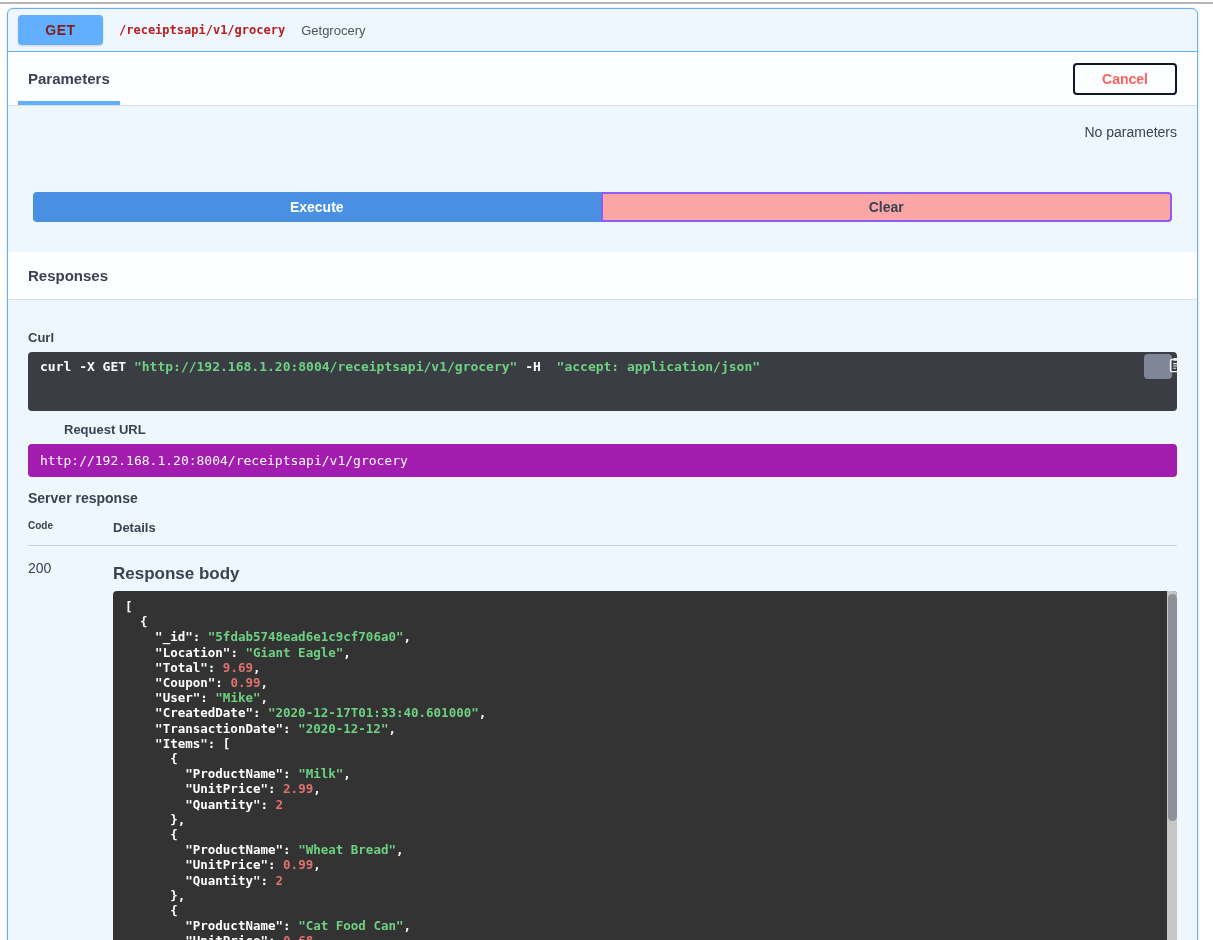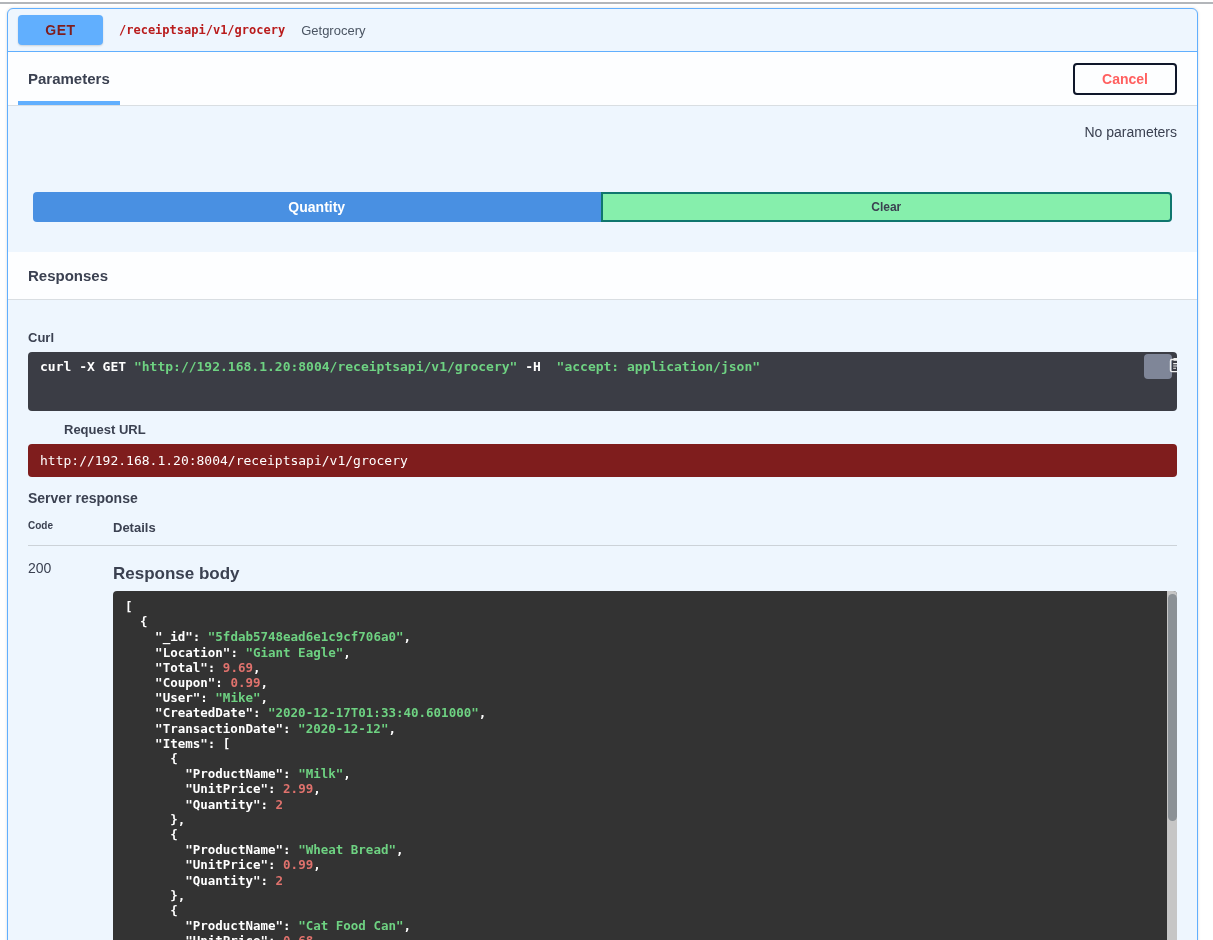--- a/index.html
+++ b/index.html
@@ -30,37 +30,37 @@
   .btn-cancel { background:transparent; border:2px solid #0f172a; color:#ff6060;
     font-weight:700; font-size:14px; padding:6px 27px; border-radius:4px; cursor:pointer;
     font-family:inherit; }
 
   
   .params-body { padding:18px 20px 30px; }
   .no-params { font-size:14px; color:#3b4151; margin-bottom:52px;text-align:right; }
   .execute-row { display:flex; margin:0 5px; height:30px; }
   .btn-execute { flex:1; background:#4990e2; border:none; color:#fff; font-weight:700;
     font-size:14px; border-radius:4px 0 0 4px; cursor:pointer; font-family:inherit; }
-  .btn-clear { flex:1; background:#86efac; border:2px solid #0f766e; color:#3b4151;
-    font-weight:700; font-size:12px; border-radius:0 4px 4px 0; cursor:pointer;
+  .btn-clear { flex:1; background:#fca5a5; border:2px solid #8b5cf6; color:#3b4151;
+    font-weight:700; font-size:14px; border-radius:0 4px 4px 0; cursor:pointer;
     font-family:inherit; }
 
   
   .responses-header { background:rgba(255,255,255,.88); border-bottom:1px solid #d9dee2;
     padding:15px 20px; font-weight:700; font-size:15px; }
   .responses-inner { padding:30px 20px 0; }
   .mini-label { font-weight:700; font-size:13px; margin-bottom:7px; }
   .code-bar { position:relative; background:#3b3d45; border-radius:4px; padding:7px 12px;
     font-family:"DejaVu Sans Mono","Liberation Mono",monospace; font-weight:700;
     font-size:13px; color:#fff; white-space:pre; overflow:hidden; }
   .code-bar .green { color:#6ed282; }
   .copy-btn-sm { position:absolute; right:5px; top:2px; width:28px; height:25px;
     background:#868da0; border:none; border-radius:4px; display:flex; align-items:center;
     justify-content:center; cursor:pointer; opacity:.92; }
-  .url-bar { background:#7f1d1d; border-radius:4px; padding:9px 12px;
+  .url-bar { background:#a21caf; border-radius:4px; padding:9px 12px;
     font-family:"DejaVu Sans Mono","Liberation Mono",monospace; font-size:13px;
     color:#fff; white-space:pre; }
   .request-url-label { margin-top:11px;margin-left:36px; }
   .server-response-label { margin:13px 0 0; font-weight:700; font-size:14px; }
   .resp-table-head { display:flex; padding:14px 0 10px; border-bottom:1px solid #ccd2d8; }
   .col-code { width:85px; font-weight:700; font-size:10px; }
   .col-details { font-weight:700; font-size:13px; }
   .resp-row { display:flex; padding-top:14px; }
   .cell-code { width:85px; font-size:14px; color:#3b4151; }
   .cell-details { flex:1; }
@@ -95,21 +95,21 @@
     <div class="tab-item">
       <span>Parameters</span>
       <div class="tab-underline"></div>
     </div>
     <button class="btn-cancel">Cancel</button>
   </div>
 
   <div class="params-body">
     <div class="no-params">No parameters</div>
     <div class="execute-row">
-      <button class="btn-execute">Quantity</button>
+      <button class="btn-execute">Execute</button>
       <button class="btn-clear">Clear</button>
     </div>
   </div>
 
   <div class="responses-header">Responses</div>
 
   <div class="responses-inner">
 
     <div class="mini-label">Curl</div>
     <div class="code-bar"><span>curl -X GET </span><span class="green">"http://192.168.1.20:8004/receiptsapi/v1/grocery"</span><span> -H  </span><span class="green">"accept: application/json"</span>

